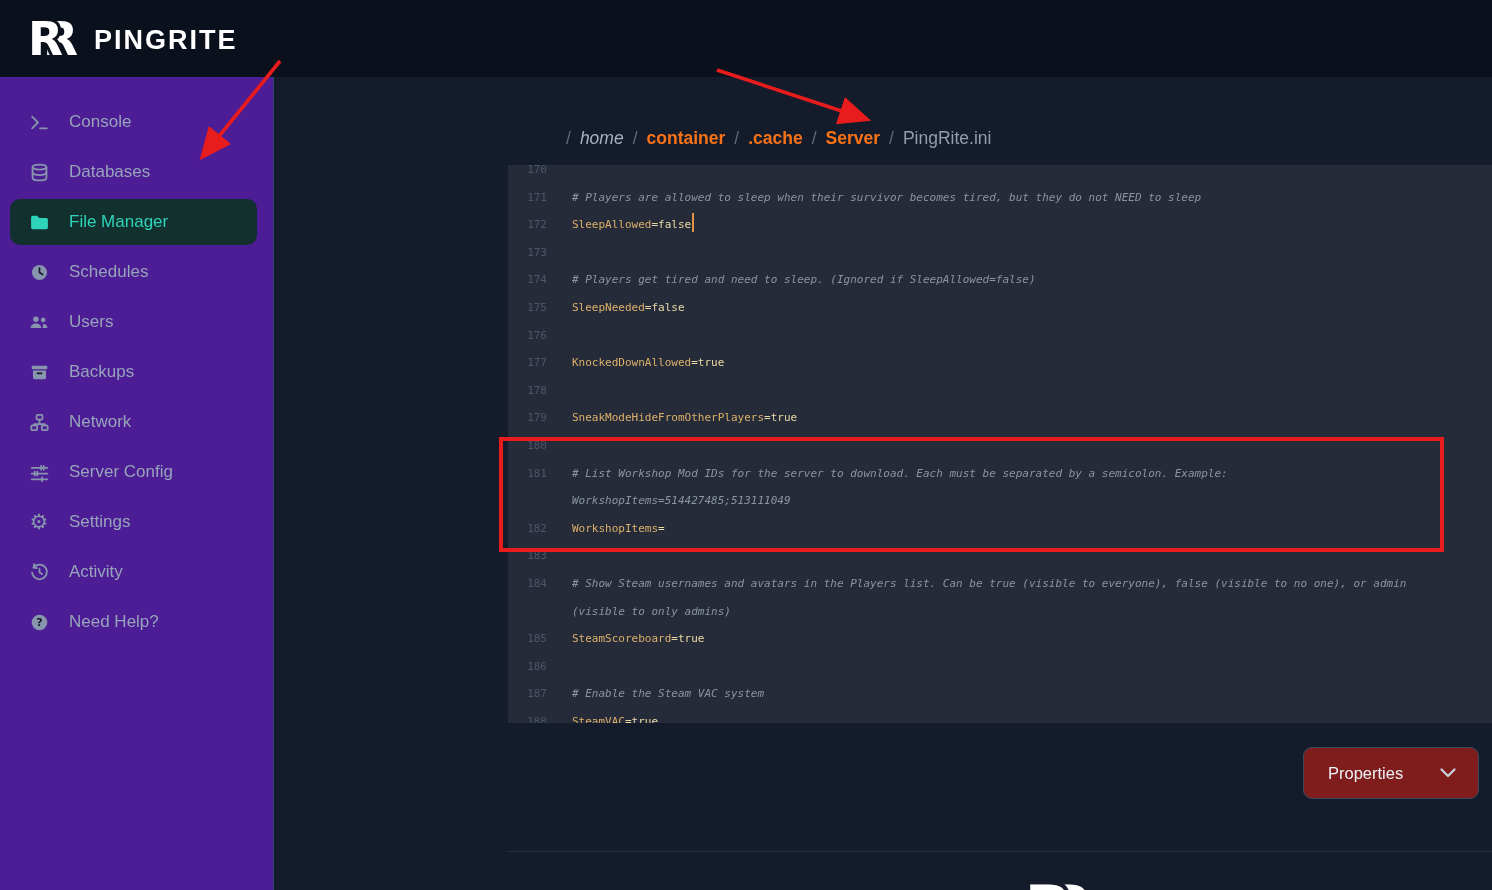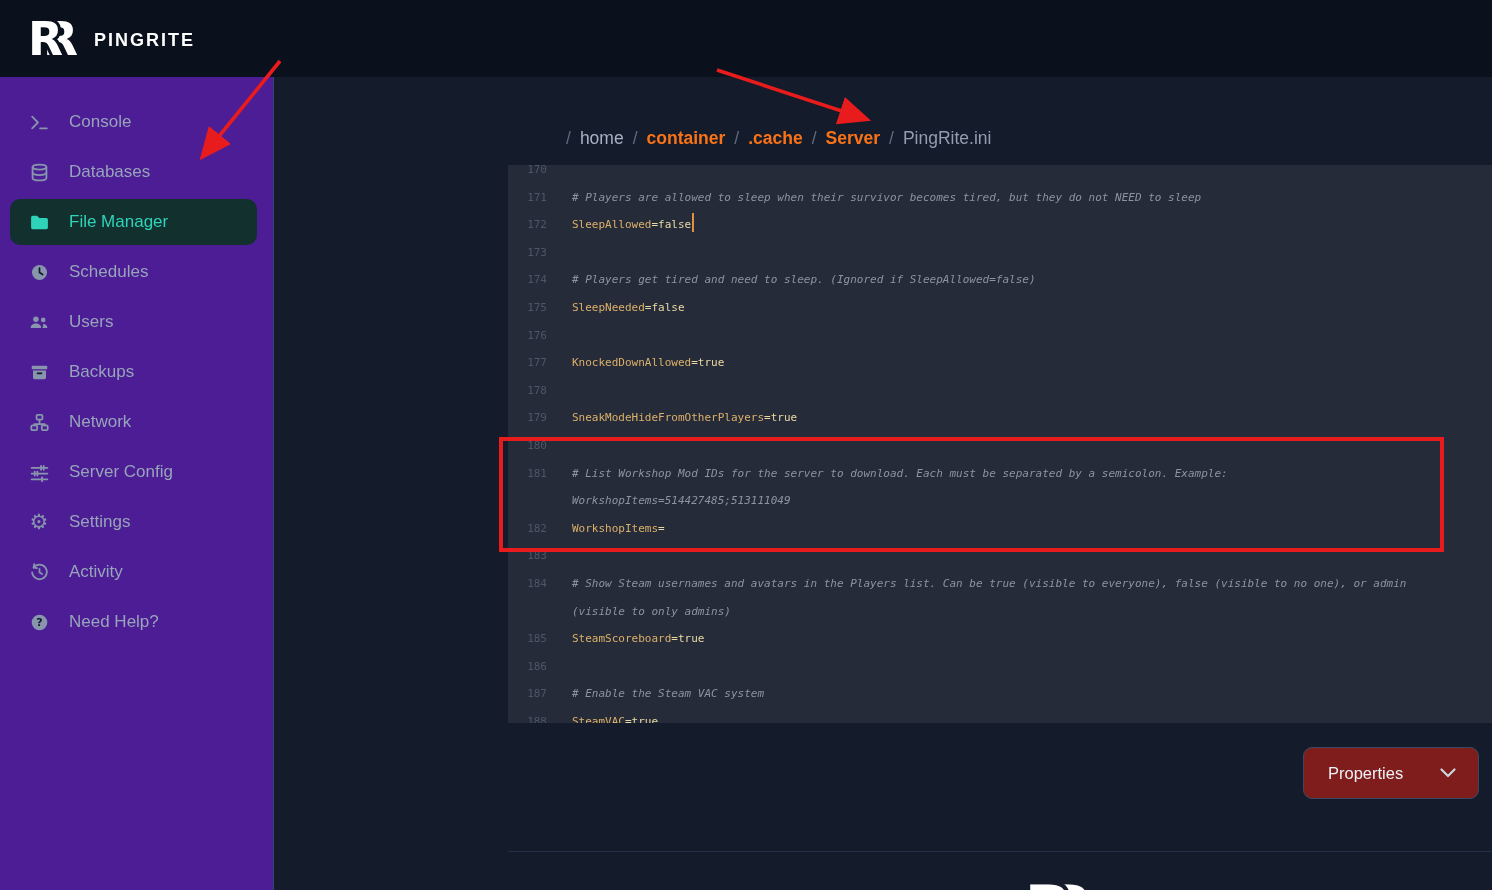--- a/index.html
+++ b/index.html
@@ -10,21 +10,21 @@
     font-family:"Liberation Sans", sans-serif;
     color:#a5b2c8;
   }
 
   
   .topbar {
     position:absolute; left:0; top:0; width:1492px; height:77px;
     background:#0a101c; z-index:3;
   }
   .brand { position:absolute; left:28px; top:12px; display:flex; align-items:center; gap:10px; cursor:pointer; }
-  .brand-name { color:#ffffff; font-size:18px; font-weight:800; letter-spacing:2px; }
+  .brand-name { color:#ffffff; font-size:27px; font-weight:800; letter-spacing:2px; }
 
   
   .sidebar {
     position:absolute; left:0; top:77px; width:274px; height:813px;
     background:#4c1d95; border-right:1px solid #2d4a72; z-index:2;
     padding-top:20px;
   }
   .side-item {
     position:relative; height:50px; display:flex; align-items:center;
     padding-left:28px; gap:19px; color:#97a4ba; font-size:17px; cursor:pointer;
@@ -38,21 +38,21 @@
     color:#2ed3ba;
   }
   .side-item.active .ic { color:#2ed3ba; }
 
   
   .breadcrumb {
     position:absolute; left:566px; top:128px; z-index:2;
     display:flex; align-items:center; gap:9px; font-size:17.5px; white-space:nowrap;
   }
   .crumb-sep { color:#5f6a7e; }
-  .crumb.dim { color:#a7b1c2; cursor:pointer; }
+  .crumb.dim { color:#a7b1c2; cursor:pointer;font-style:italic; }
   .crumb.bold { color:#f97316; font-weight:700; cursor:pointer; }
   .crumb.muted { color:#939daf; }
 
   
   .editor {
     position:absolute; left:508px; top:165px; width:984px; height:558px;
     background:#252b38; overflow:hidden; z-index:1; cursor:text;
   }
   .code { margin-top:-9px; font-family:"DejaVu Sans Mono", monospace; font-size:11px; }
   .crow { display:flex; line-height:27.6px; height:27.6px; }

